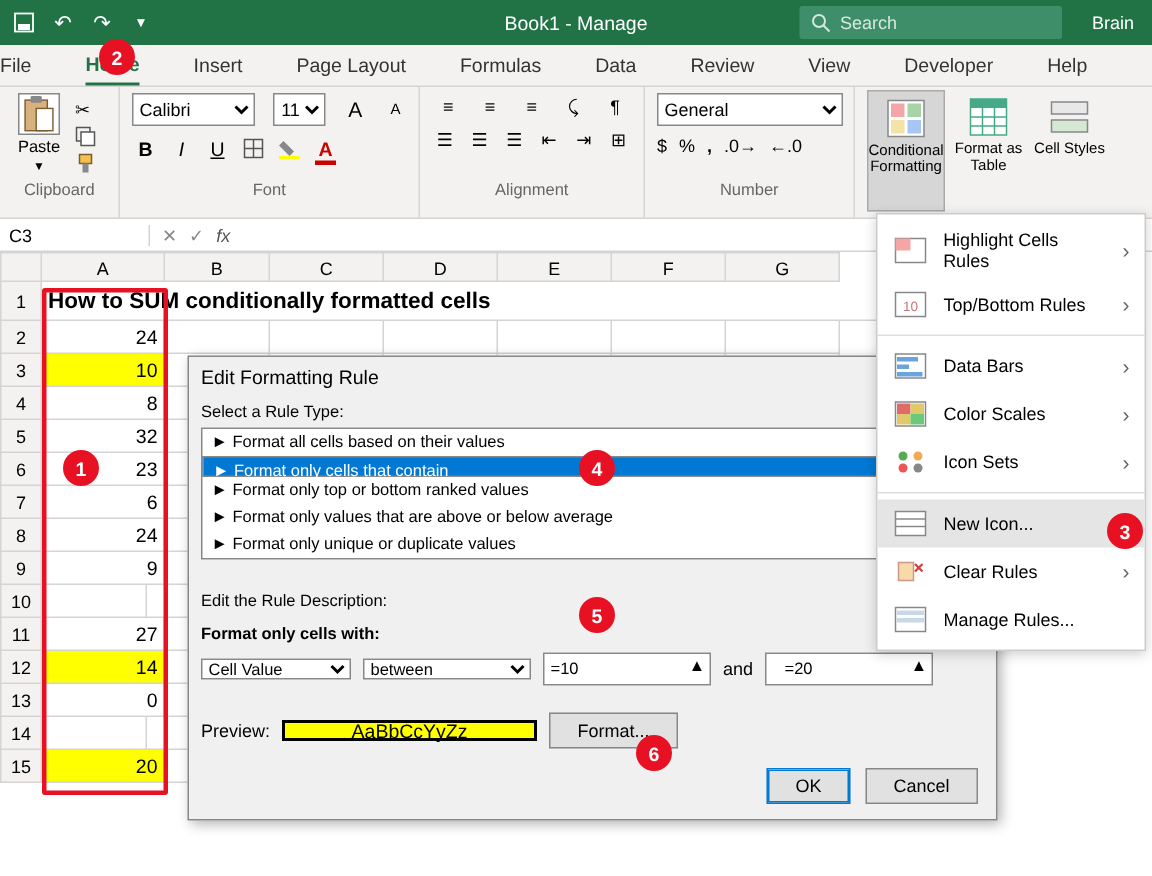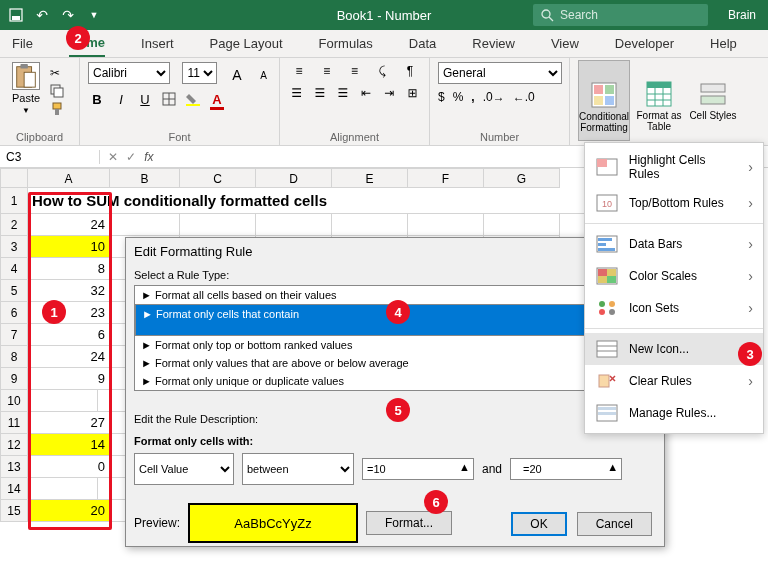--- a/index.html
+++ b/index.html
@@ -4,44 +4,44 @@
 <style>
 *{box-sizing:border-box;margin:0;padding:0;font-family:"Segoe UI",Arial,sans-serif}
 body{width:768px;height:584px;background:#fff;overflow:hidden;position:relative;font-size:12px}
 .titlebar{height:30px;background:#217346;display:flex;align-items:center;color:#fff;padding:0 8px}
 .tb-left{display:flex;gap:10px;align-items:center}
 .tb-icon{width:16px;height:16px;display:inline-flex;align-items:center;justify-content:center;font-size:14px;color:#fff}
 .tb-title{position:absolute;left:50%;transform:translateX(-50%);font-size:13px}
 .tb-search{margin-left:auto;display:flex;align-items:center;background:#3e8f69;border-radius:2px;height:22px;padding:0 8px;width:175px;color:#d6e9df}
 .tb-search svg{margin-right:6px}
 .tb-user{margin-left:20px;margin-right:4px;font-size:12px}
-.tabs{height:28px;background:#f3f2f1;display:flex;align-items:center;padding-left:12px;gap:36px;border-bottom:1px solid #d4d4d4}
+.tabs{height:28px;background:#f3f2f1;display:flex;align-items:center;gap:36px;border-bottom:1px solid #d4d4d4}
 .tab{font-size:13px;color:#333;cursor:pointer}
 .tab.active{color:#217346;font-weight:600;border-bottom:2px solid #217346;padding-bottom:5px;margin-top:4px}
 .ribbon{height:88px;background:#f3f2f1;display:flex;border-bottom:1px solid #d4d4d4}
 .rgroup{border-right:1px solid #d4d4d4;padding:4px 8px;display:flex;flex-direction:column;position:relative}
-.rgroup-label{position:absolute;bottom:2px;left:0;right:0;text-align:center;font-size:11px;color:#666}
+.rgroup-label{position:absolute;bottom:12px;left:0;right:0;text-align:center;font-size:11px;color:#666}
 .clipboard{width:80px}
 .paste-big{display:flex;flex-direction:column;align-items:center;width:36px;gap:2px}
 .paste-big .icon{width:28px;height:28px;border:1px solid #888;background:#fff}
 .paste-big .lbl{font-size:11px}
 .cb-icons{display:flex;flex-direction:column;gap:4px;margin-left:6px;margin-top:4px}
 .cb-icons span{width:18px;height:14px}
 .font-group{width:200px}
-.fg-row1{display:flex;gap:12px;align-items:flex-end;margin-bottom:6px}
+.fg-row1{display:flex;gap:12px;align-items:center;margin-bottom:6px}
 .fg-sel{height:22px;border:1px solid #888;background:#fff;font-size:12px}
 .fg-row2{display:flex;gap:6px;align-items:center}
 .fg-btn{width:18px;height:18px;display:flex;align-items:center;justify-content:center;font-size:13px}
 .align-group{width:150px}
 .ag-row{display:flex;gap:6px;margin-bottom:4px}
 .ag-btn{width:22px;height:18px;display:flex;align-items:center;justify-content:center}
 .num-group{width:140px}
 .ng-sel{width:124px;height:22px;border:1px solid #888;background:#fff;font-size:12px;margin-bottom:6px}
 .styles-group{width:176px;display:flex;flex-direction:row;gap:4px;padding-top:2px}
-.style-big{display:flex;flex-direction:column;align-items:center;width:56px;cursor:pointer;padding-top:20px}
+.style-big{display:flex;flex-direction:column;align-items:center;width:56px;cursor:pointer;padding-top:4px}
 .style-big.cf{background:#d6d6d6;border:1px solid #aaa}
 .style-big .icon{width:28px;height:28px;margin-bottom:2px}
 .style-big .lbl{font-size:10px;text-align:center;line-height:1.1}
 .formula-bar{height:22px;border-bottom:1px solid #d4d4d4;display:flex;align-items:center}
 .name-box{width:100px;border-right:1px solid #d4d4d4;padding:0 6px;font-size:12px}
 .fb-icons{display:flex;gap:8px;padding:0 8px;color:#888}
 .fx{font-style:italic;color:#555}
 .grid{position:relative}
 .col-headers{display:flex;height:20px}
 .col-h{border:1px solid #d4d4d4;border-left:none;background:#f3f2f1;text-align:center;font-size:12px;line-height:20px}
@@ -53,26 +53,26 @@
 .hl{background:#ffff00}
 .red-box{position:absolute;border:3px solid #e81123;pointer-events:none;border-radius:2px}
 .dialog{position:absolute;top:237px;left:125px;width:540px;height:310px;background:#f0f0f0;border:1px solid #888;font-size:12px;box-shadow:2px 2px 8px rgba(0,0,0,.3)}
 .dlg-title{padding:6px 8px;font-size:13px}
 .dlg-lbl{padding:4px 8px;font-size:11px}
 .rule-list{margin:0 8px;border:1px solid #888;background:#fff;font-size:11px}
 .rule-item{padding:3px 6px;cursor:pointer}
 .rule-item.sel{background:#0078d4;color:#fff}
 .desc{padding:6px 8px}
 .desc-row{display:flex;align-items:center;gap:8px;margin-top:6px}
-.sel{height:32px;border:1px solid #888;background:#fff;font-size:11px}
+.sel{height:14px;border:1px solid #888;background:#fff;font-size:11px}
 .txtin{height:22px;border:1px solid #888;background:#fff;padding:0 4px;font-size:11px}
 .dlg-btns{position:absolute;bottom:10px;right:12px;display:flex;gap:10px}
 .btn{height:24px;padding:0 18px;border:1px solid #888;background:#e1e1e1;font-size:12px;cursor:pointer}
 .btn.def{border:1px solid #0078d4;box-shadow:0 0 0 1px #0078d4 inset}
-.preview-box{display:inline-flex;width:170px;height:40px;background:#ffff00;border:2px solid #000;align-items:center;justify-content:center;font-size:13px}
+.preview-box{display:inline-flex;width:170px;height:14px;background:#ffff00;border:2px solid #000;align-items:center;justify-content:center;font-size:13px}
 .cf-menu{position:absolute;top:142px;right:4px;width:180px;background:#fff;border:1px solid #ccc;box-shadow:0 2px 8px rgba(0,0,0,.2);padding:4px 0;font-size:12px}
 .cf-item{display:flex;align-items:center;padding:6px 10px;gap:10px;cursor:pointer;position:relative}
 .cf-item:hover,.cf-item.hov{background:#e5e5e5}
 .cf-item .chev{margin-left:auto;font-size:14px;color:#666}
 .cf-sep{height:1px;background:#ddd;margin:4px 0}
 .cf-icon{width:24px;height:20px;display:flex;align-items:center;justify-content:center}
 .badge{position:absolute;width:24px;height:24px;background:#e81123;border-radius:50%;color:#fff;font-weight:bold;display:flex;align-items:center;justify-content:center;font-size:13px;z-index:20}
 </style>
 </head>
 <body>
@@ -82,21 +82,21 @@
     <span class="tb-icon">
         <svg width="14" height="14" viewBox="0 0 14 14">
           <rect x="1" y="1" width="12" height="12" fill="none" stroke="#fff" stroke-width="1.2"></rect>
           <rect x="3" y="8" width="8" height="4" fill="#fff"></rect>
         </svg>
       </span>
     <span class="tb-icon">↶</span>
     <span class="tb-icon">↷</span>
     <span class="tb-icon" style="font-size:9px">▼</span>
   </div>
-  <div class="tb-title">Book1 - Number</div>
+  <div class="tb-title">Book1 - Manage</div>
   <div class="tb-search">
     <svg width="13" height="13" viewBox="0 0 13 13">
         <circle cx="5" cy="5" r="4" fill="none" stroke="#d6e9df" stroke-width="1.3"></circle>
         <line x1="8" y1="8" x2="12" y2="12" stroke="#d6e9df" stroke-width="1.3"></line>
       </svg>
     <span>Search</span>
   </div>
   <div class="tb-user">Brain</div>
 </div>
 

